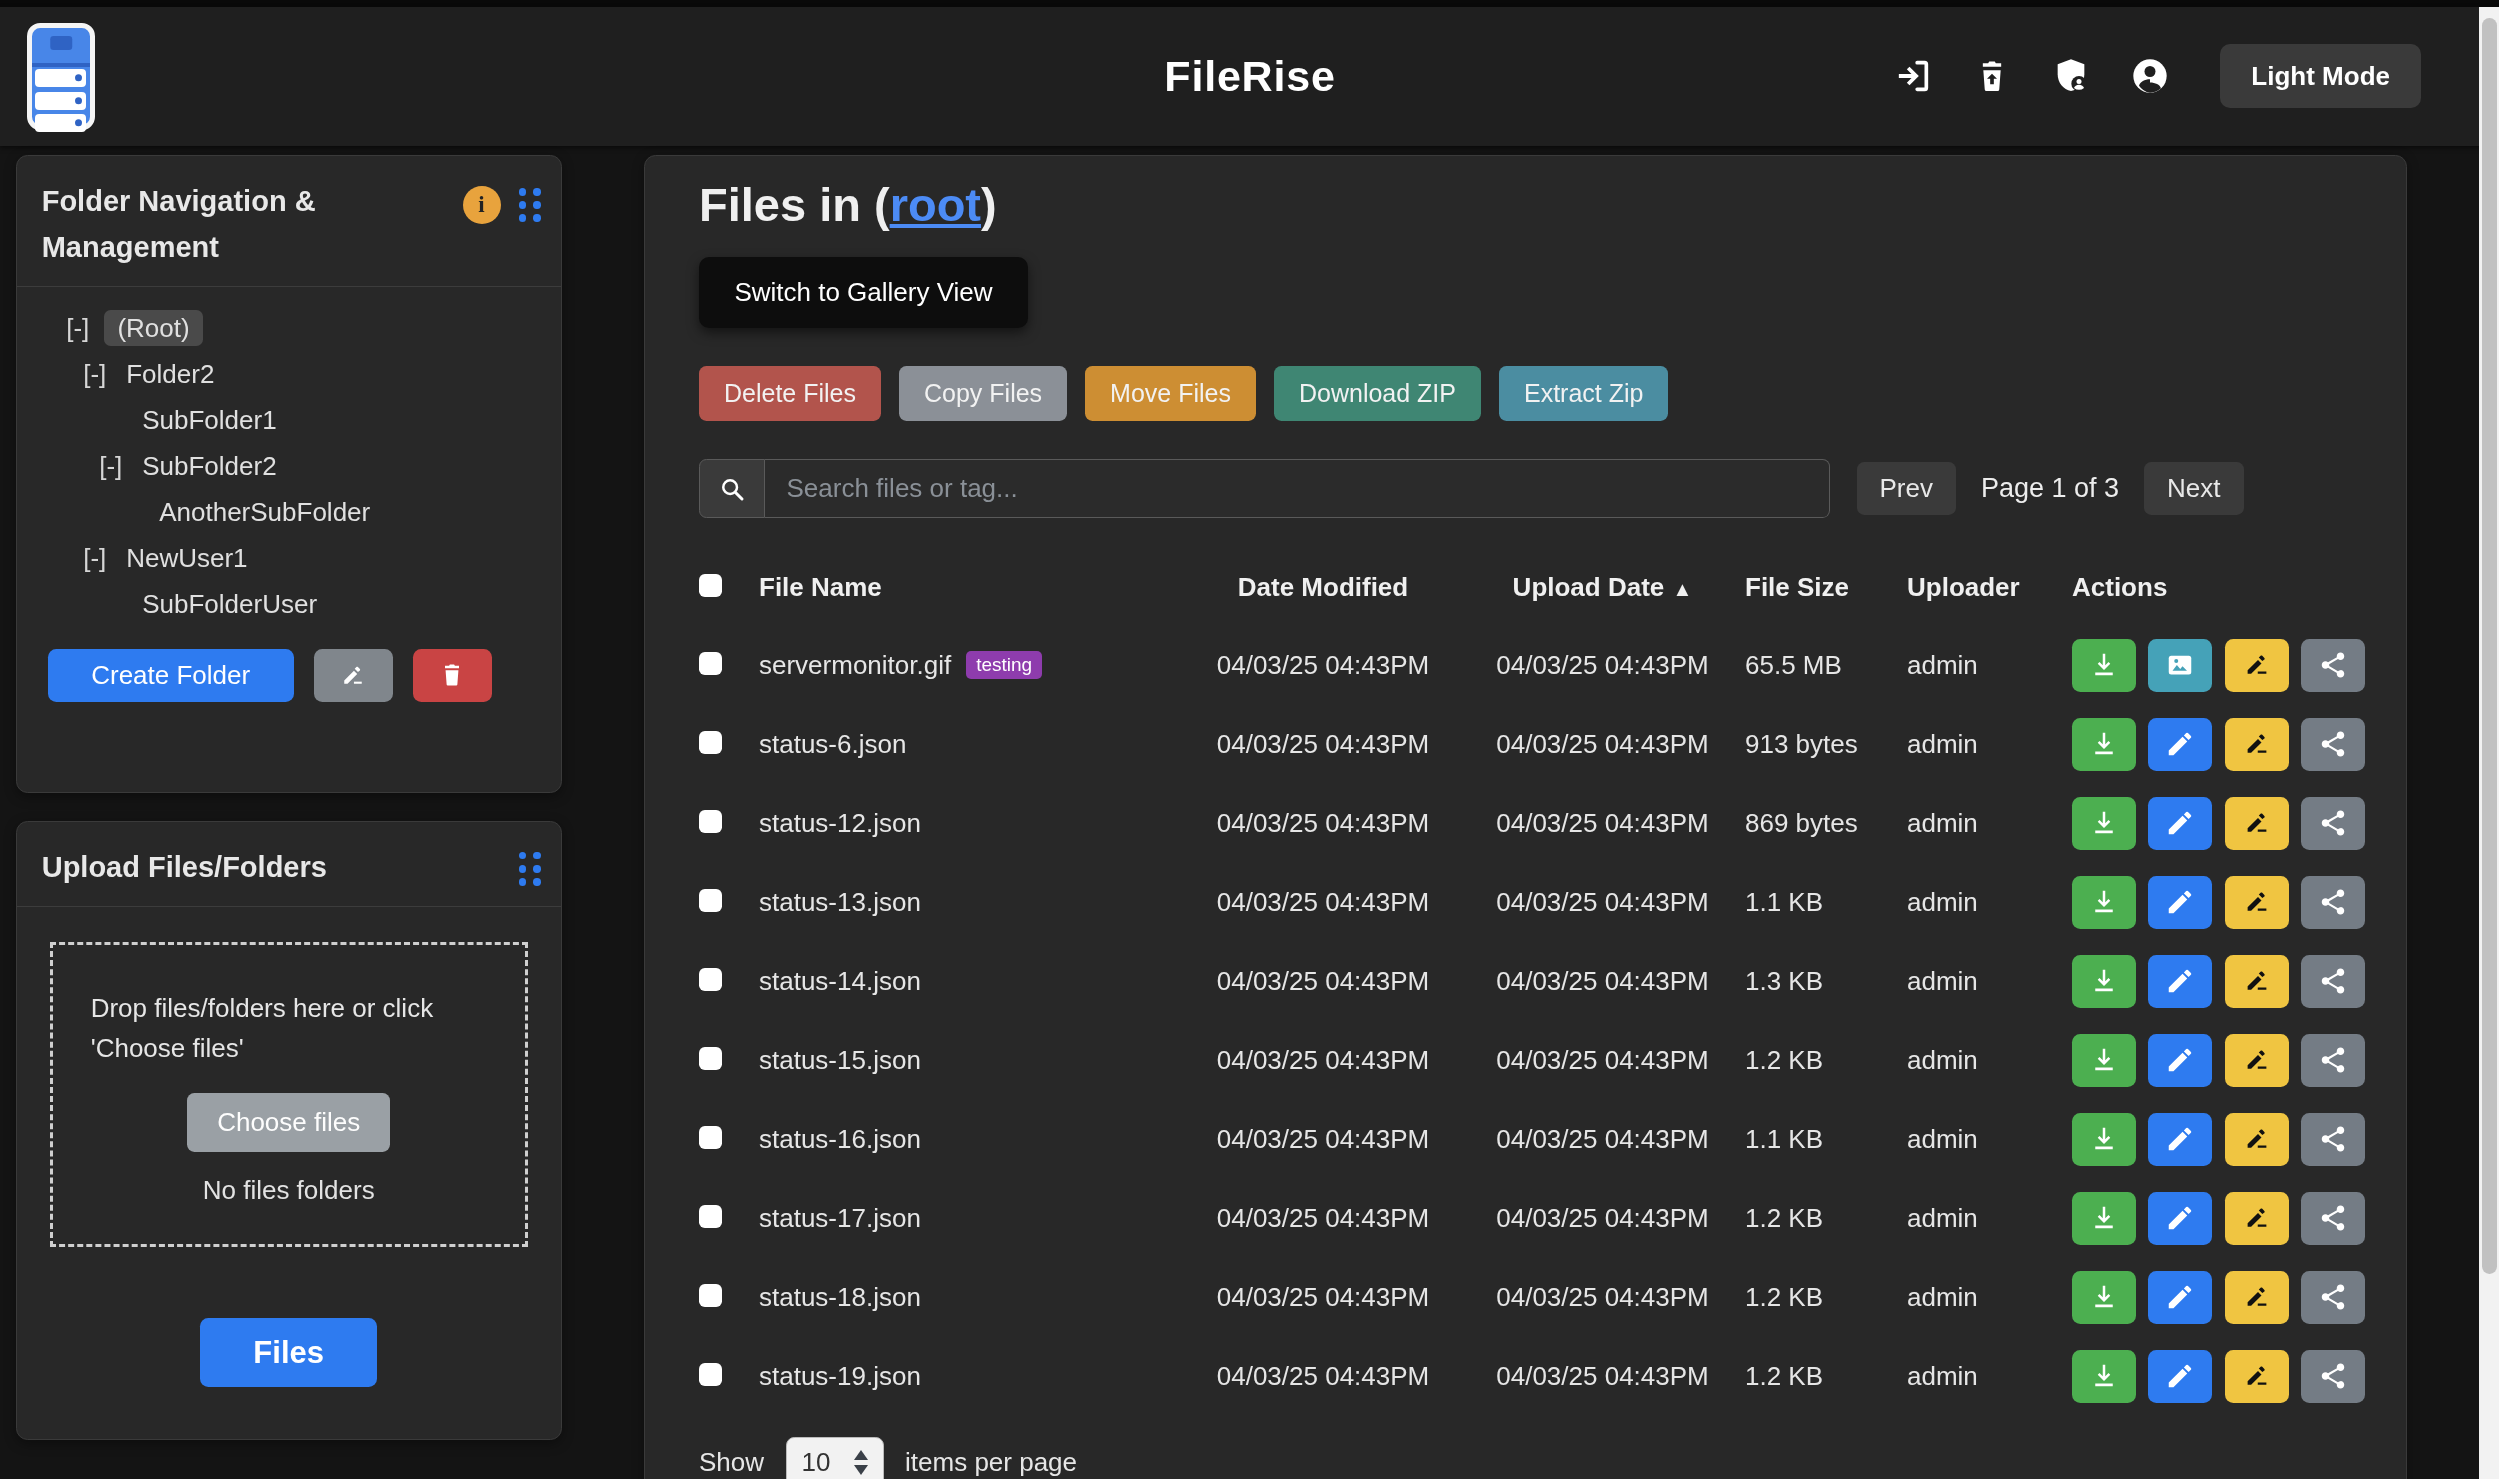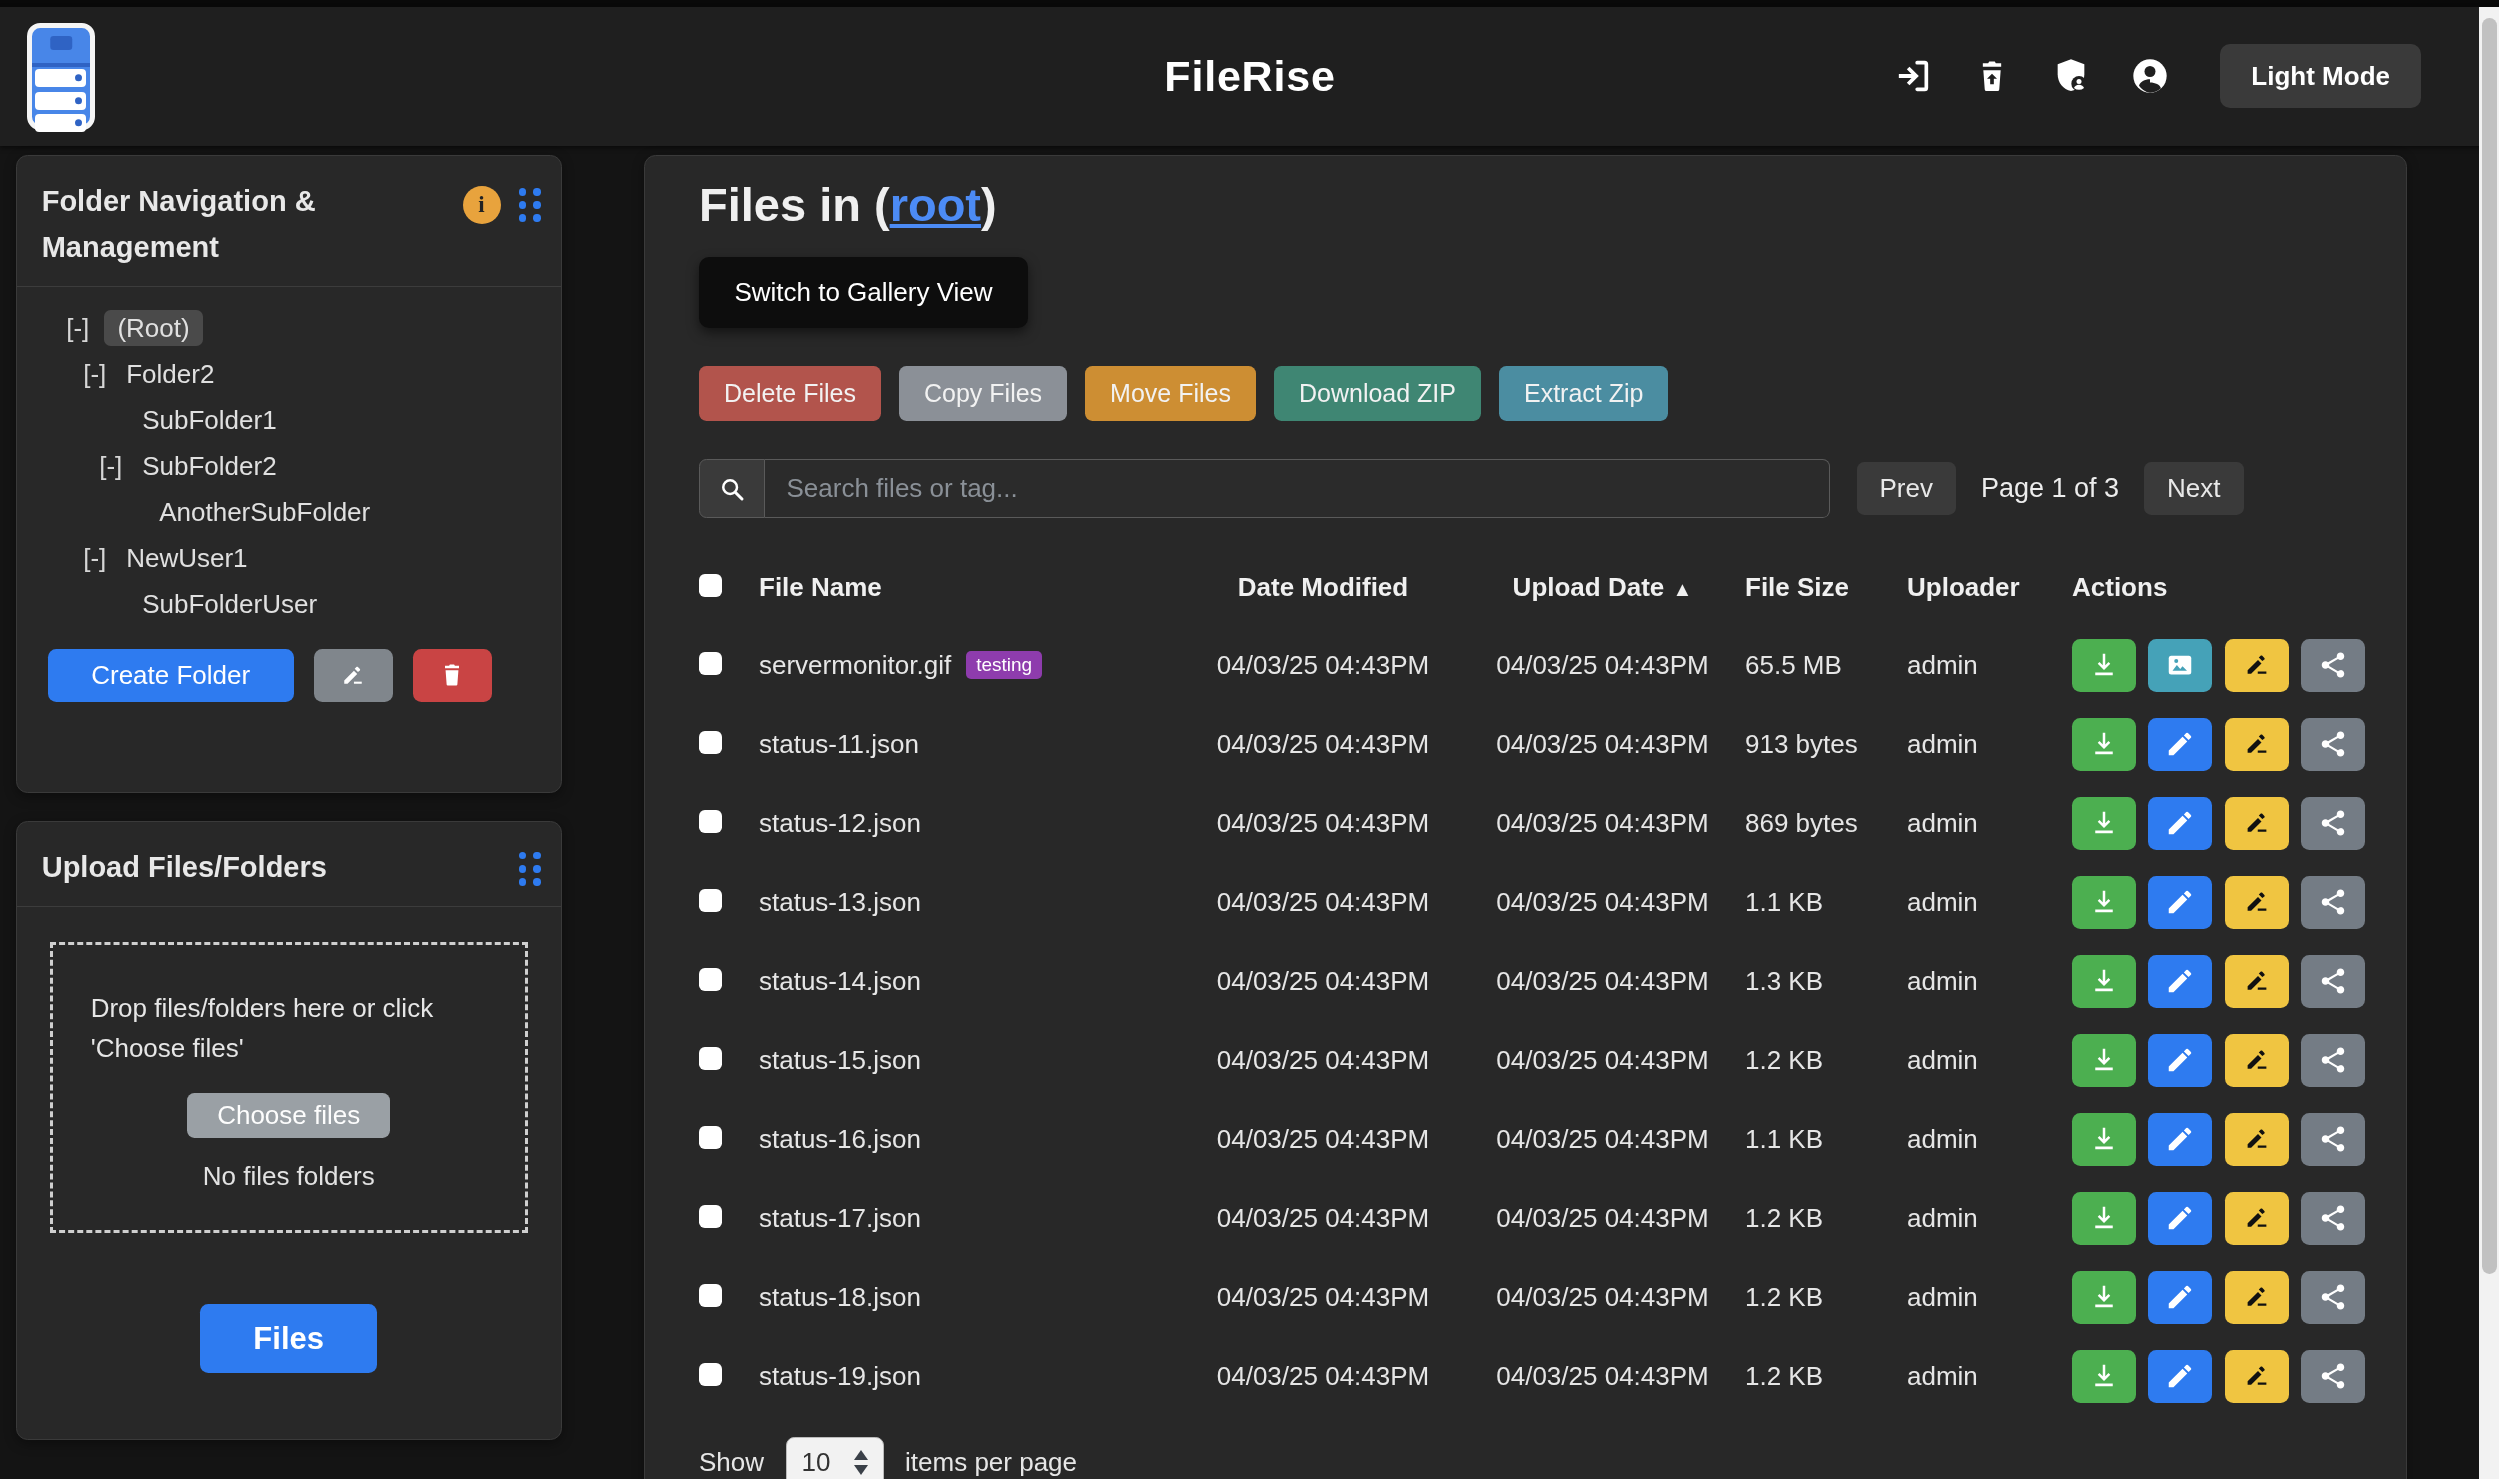--- a/index.html
+++ b/index.html
@@ -38,21 +38,21 @@
   .folder-btns{display:flex;gap:20px;padding:21.5px 0 0 31px;}
   .btn{border:none;border-radius:8.3px;font-family:inherit;cursor:pointer;display:flex;align-items:center;justify-content:center;}
   .create-folder{width:246px;height:53px;background:#2e7bf0;color:#fff;font-size:26px;}
   .sq-btn{width:79px;height:53px;}
   .sq-btn svg{width:28px;height:28px;}
   .rename-folder{background:#80868c;}
   .delete-folder{background:#c94444;}
   
   .dropzone{margin:35px 33px 0 33px;border:3.3px dashed #cfcfcf;padding:43px 23px 38px 23px;text-align:center;}
   .drop-text{font-size:26px;color:#e6e6e6;line-height:40px;text-align:left;padding-left:15px;}
-  .choose-files{margin:25px auto 0 auto;width:203px;height:45px;background:#9aa0a5;color:#fdfdfd;font-size:26px;border-radius:7.4px;}
+  .choose-files{margin:25px auto 0 auto;width:203px;height:59px;background:#9aa0a5;color:#fdfdfd;font-size:26px;border-radius:7.4px;}
   .no-files{margin-top:23px;font-size:26px;color:#e2e2e2;}
   .upload-btn{margin:71px auto 0 auto;width:177px;height:69px;background:#2e7bf0;color:#fff;font-size:31px;font-weight:bold;border-radius:8.3px;}
   
   .main-panel{left:644px;top:155px;width:1763px;height:1372px;padding:20px 50px 0 54px;overflow:hidden;}
   .files-title{font-size:47px;font-weight:bold;color:#efefef;line-height:58px;}
   .files-title .root-link{color:#4c8bf5;text-decoration:underline;cursor:pointer;}
   .gallery-btn{margin-top:23px;width:329px;height:71px;background:#0d0d0d;color:#fff;font-size:26px;border-radius:10px;box-shadow:0 5px 11.6px rgba(0,0,0,.5);}
   #bulk{margin-top:38px;display:flex;gap:18px;}
   .bulk-btn{height:55px;padding:0 25px;border-radius:7.4px;font-size:25px;color:#f2f2f2;}
   
@@ -302,21 +302,21 @@
             <button class="btn act-btn" style="background: rgb(116, 124, 133);">
               <svg viewBox="0 0 24 24">
                 <path fill="#fff" d="M18 16.1c-.8 0-1.5.3-2 .8l-7.1-4.2c.1-.2.1-.5.1-.7s0-.5-.1-.7L16 7.2c.5.5 1.2.8 2 .8 1.7 0 3-1.3 3-3s-1.3-3-3-3-3 1.3-3 3c0 .2 0 .5.1.7L8 9.8C7.5 9.3 6.8 9 6 9c-1.7 0-3 1.3-3 3s1.3 3 3 3c.8 0 1.5-.3 2-.8l7.1 4.2c-.1.2-.1.4-.1.6 0 1.7 1.3 3 3 3s3-1.3 3-3-1.3-3-3-3z"></path>
               </svg>
             </button>
           </span>
         </div>
         <div class="file-row">
           <span><button class="cb"></button></span>
           <span class="fname">
-            <span>status-11.json</span>
+            <span>status-6.json</span>
           </span>
           <span class="c-mod">04/03/25 04:43PM</span>
           <span class="c-up">04/03/25 04:43PM</span>
           <span>913 bytes</span>
           <span>admin</span>
           <span class="actions">
             <button class="btn act-btn" style="background: rgb(76, 175, 80);">
               <svg viewBox="0 0 24 24">
                 <path fill="#fff" d="M12 16l-5-5 1.4-1.4 2.6 2.6V3h2v9.2l2.6-2.6L17 11l-5 5z"></path>
                 <path fill="#fff" d="M5 18h14v2.2H5z"></path>

